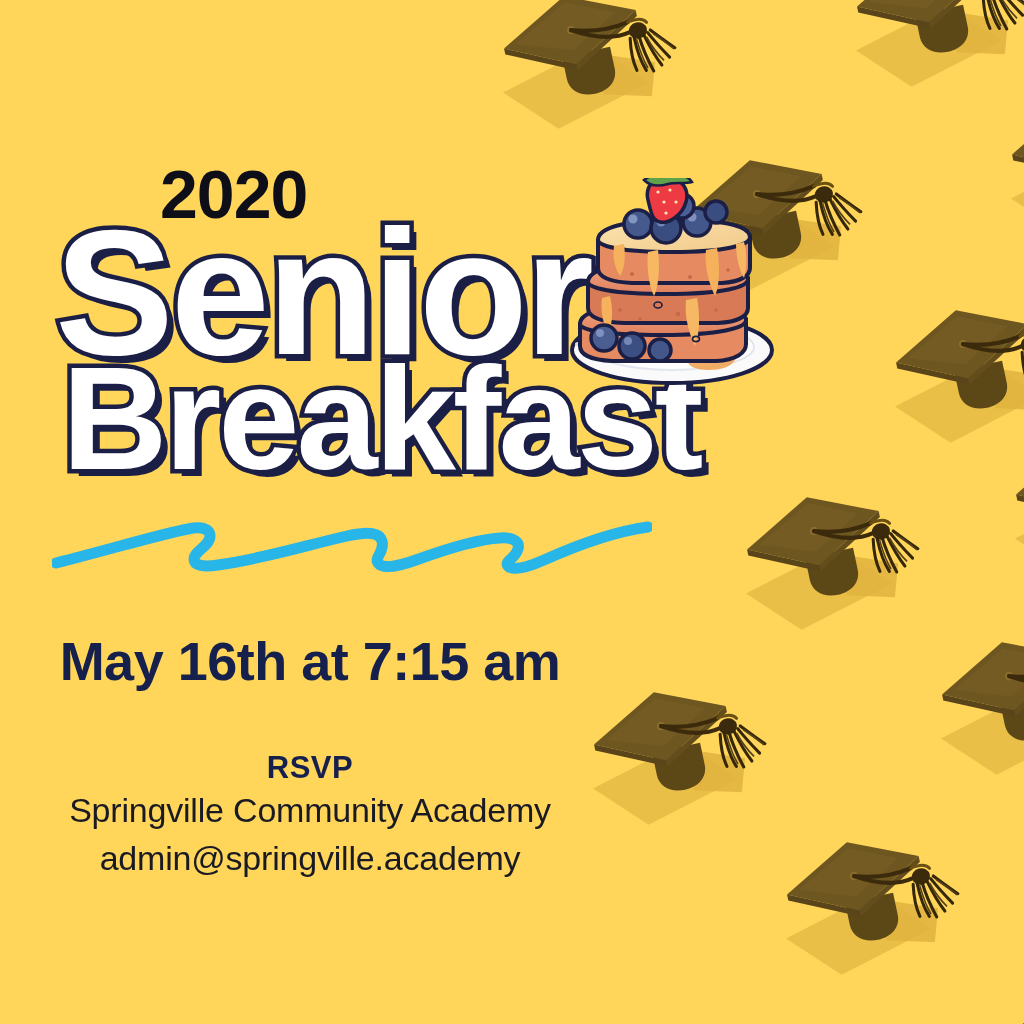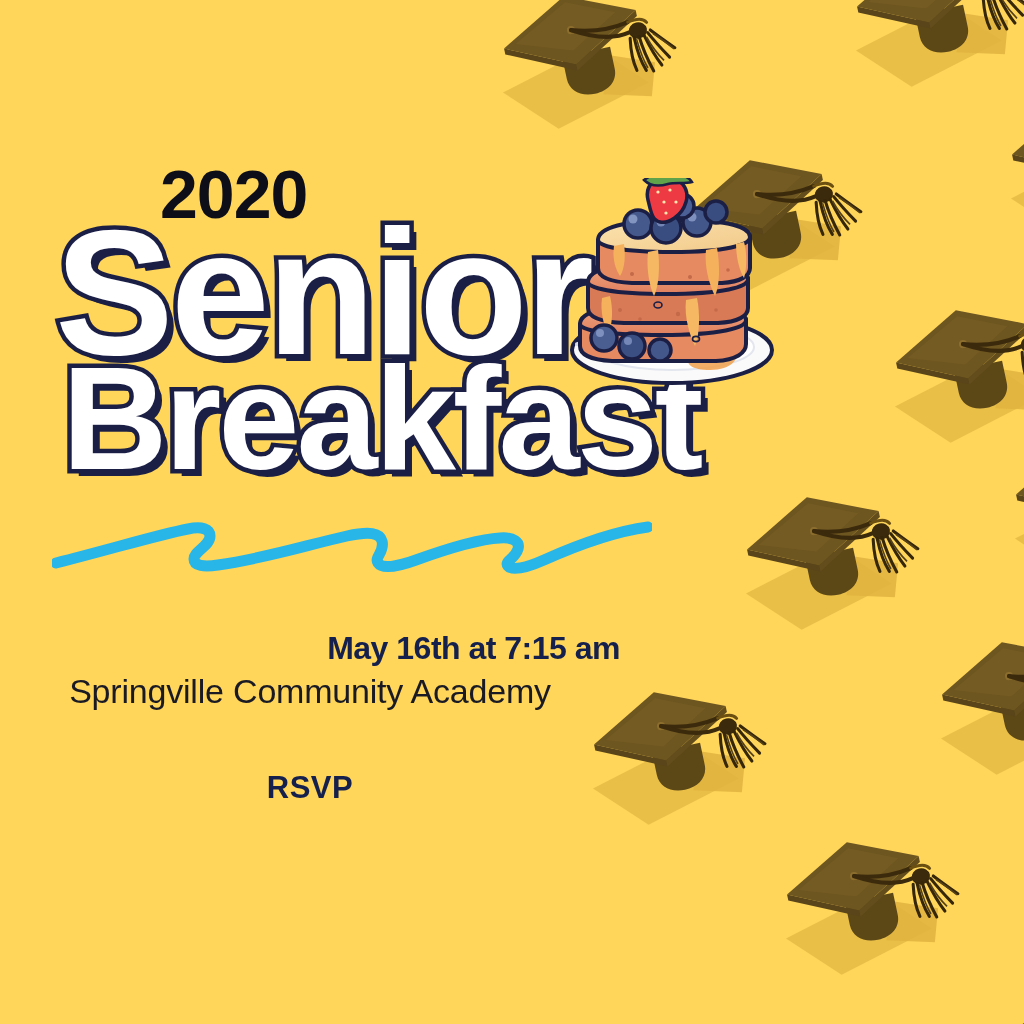--- a/index.html
+++ b/index.html
@@ -94,27 +94,26 @@
   
   #details {
     position: absolute;
     left: 0;
     top: 630px;
     width: 620px;
     text-align: center;
     z-index: 3;
   }
   #event-date {
-    font-size: 32px;
+    font-size: 54px;
     font-weight: 700;
     color: #15204C;
     letter-spacing: -0.5px;
     line-height: 1.15;
     margin: 0;
-    text-align: right;
   }
   #event-venue {
     font-size: 34px;
     font-weight: 400;
     color: #1A1A24;
     letter-spacing: -0.2px;
     line-height: 1.2;
     margin: 4px 0 0 0;
   }
   #rsvp-label {
@@ -644,17 +643,18 @@
       <circle cx="130" cy="12" r="1.6" fill="#FFE9B0"></circle>
       <circle cx="124" cy="24" r="1.6" fill="#FFE9B0"></circle>
       <circle cx="136" cy="24" r="1.6" fill="#FFE9B0"></circle>
       <circle cx="126" cy="35" r="1.6" fill="#FFE9B0"></circle>
       <path d="M104 2 C 112 -4, 122 -6, 132 -5 C 142 -4, 150 0, 152 4 C 144 6, 136 4, 128 6 C 118 9, 110 8, 104 2 Z" fill="#5FA24A" stroke="#1B1F46" stroke-width="2.5"></path>
     </svg>
   </div>
 
   <div id="details">
     <p id="event-date">May 16th at 7:15 am</p>
+    <p id="rsvp-label">RSVP</p>
     <p id="event-venue">Springville Community Academy</p>
-    <p id="rsvp-label">RSVP</p>
+    <p id="rsvp-email">admin@springville.academy</p>
   </div>
 
 </div>
 
 </body></html>

